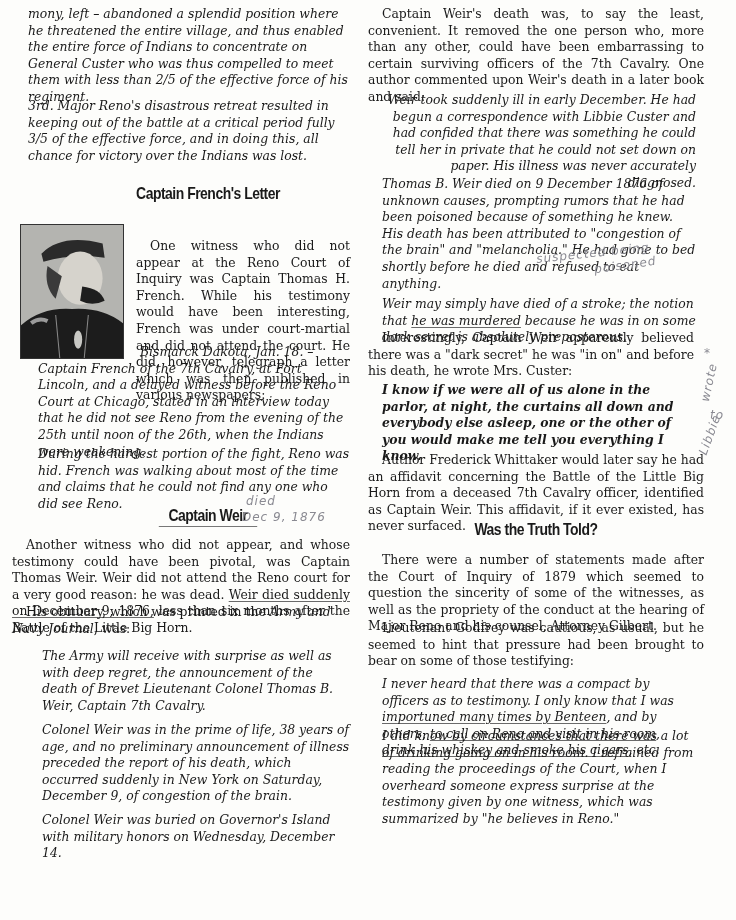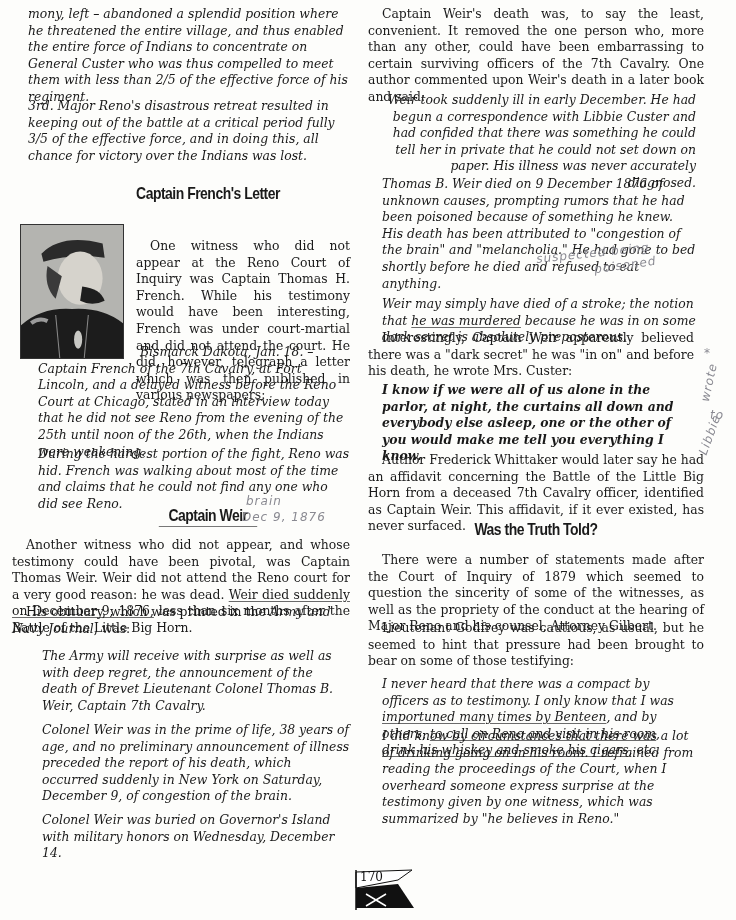--- a/index.html
+++ b/index.html
@@ -65,21 +65,21 @@
       <h2 class="heading">Captain French's Letter</h2>
     </div>
     <p class="body-p" style="position:absolute; top:211px; left:108px; width:214px; text-align:justify;margin-top:27px;">One witness who did not appear at the Reno Court of Inquiry was Captain Thomas H. French. While his testimony would have been interesting, French was under court-martial and did not attend the court. He did, however, telegraph a letter which was then published in various newspapers:</p>
     <p class="ital" style="position:absolute; top:344px; left:112px; width:210px; text-align:justify;"></p>
     <p class="ital" style="position:absolute; top:344px; left:10px; width:312px; text-indent:102px;">Bismarck Dakota, Jan. 18. – Captain French of the 7th Cavalry, at Fort Lincoln, and a delayed witness before the Reno Court at Chicago, stated in an interview today that he did not see Reno from the evening of the 25th until noon of the 26th, when the Indians were weakening.</p>
     <p class="ital" style="position:absolute; top:446px; left:10px; width:312px;">During the hardest portion of the fight, Reno was hid. French was walking about most of the time and claims that he could not find any one who did see Reno.</p>
 
     <div style="position:absolute; top:506px; left:40px; width:280px;">
       <h2 class="heading" style="border-bottom:1px solid #777; display:inline-block; width:120px; margin-left:80px;">Captain Weir</h2>
     </div>
-    <div class="hand" style="top:494px; left:218px;">brain</div>
+    <div class="hand" style="top:494px; left:218px;">died</div>
     <div class="hand" style="top:510px; left:214px;">Dec 9, 1876</div>
 
     <p class="body-p" style="position:absolute; top:537px; left:-16px; width:338px; text-align:justify;"><span>Another witness who did not appear, and whose testimony could have been pivotal, was Captain Thomas Weir. Weir did not attend the Reno court for a very good reason: he was dead. </span><span class="u">Weir died suddenly on December 9, 1876,</span><span> less than six months after the Battle of the Little Big Horn.</span></p>
     <p class="body-p" style="position:absolute; top:604px; left:-16px; width:338px;"><span>His obituary, which was printed in the </span><span class="ital">Army and Navy Journal</span><span>, was:</span></p>
 
     <p class="ital" style="position:absolute; top:648px; left:14px; width:308px;">The Army will receive with surprise as well as with deep regret, the announcement of the death of Brevet Lieutenant Colonel Thomas B. Weir, Captain 7th Cavalry.</p>
     <p class="ital" style="position:absolute; top:722px; left:14px; width:308px;">Colonel Weir was in the prime of life, 38 years of age, and no preliminary announcement of illness preceded the report of his death, which occurred suddenly in New York on Saturday, December 9, of congestion of the brain.</p>
     <p class="ital" style="position:absolute; top:812px; left:14px; width:308px;">Colonel Weir was buried on Governor's Island with military honors on Wednesday, December 14.</p>
   </div>
 
@@ -114,23 +114,13 @@
     <p class="body-p" style="position:absolute; top:452px; left:0; width:336px; text-align:justify;">Author Frederick Whittaker would later say he had an affidavit concerning the Battle of the Little Big Horn from a deceased 7th Cavalry officer, identified as Captain Weir. This affidavit, if it ever existed, has never surfaced.</p>
 
     <h2 class="heading" style="position:absolute; top:520px; left:0; width:336px;">Was the Truth Told?</h2>
 
     <p class="body-p" style="position:absolute; top:552px; left:0; width:336px; text-align:justify;">There were a number of statements made after the Court of Inquiry of 1879 which seemed to question the sincerity of some of the witnesses, as well as the propriety of the conduct at the hearing of Major Reno and his counsel, Attorney Gilbert.</p>
     <p class="body-p" style="position:absolute; top:620px; left:0; width:336px; text-align:justify;">Lieutenant Godfrey was cautious, as usual, but he seemed to hint that pressure had been brought to bear on some of those testifying:</p>
     <p class="ital q" style="position:absolute; top:676px; left:0; width:314px;"><span>I never heard that there was a compact by officers as to testimony. I only know that I was </span><span class="u">importuned many times by Benteen</span><span>, and by others, </span><span class="u">to call on Reno and visit in his room</span><span>, </span><span class="u">drink his whiskey and smoke his cigars</span><span>, etc.</span></p>
     <p class="ital q" style="position:absolute; top:728px; left:0; width:314px;">I did know by circumstances that there was a lot of drinking going on in his room. I refrained from reading the proceedings of the Court, when I overheard someone express surprise at the testimony given by one witness, which was summarized by "he believes in Reno."</p>
   </div>
 
-  <div class="flag">
-    <svg viewBox="0 0 64 44" width="64" height="44">
-      <path d="M4 4 L60 2 L46 12 L4 20 Z" fill="#ffffff" stroke="#111" stroke-width="1"></path>
-      <path d="M4 20 L46 16 L62 40 L4 40 Z" fill="#111"></path>
-      <line x1="14" y1="26" x2="34" y2="38" stroke="#fff" stroke-width="1.5"></line>
-      <line x1="14" y1="38" x2="34" y2="26" stroke="#fff" stroke-width="1.5"></line>
-      <line x1="4" y1="2" x2="4" y2="42" stroke="#111" stroke-width="1.5"></line>
-    </svg>
-    <span class="flag-num">170</span>
-  </div>
 </div>
 
 </body></html>

